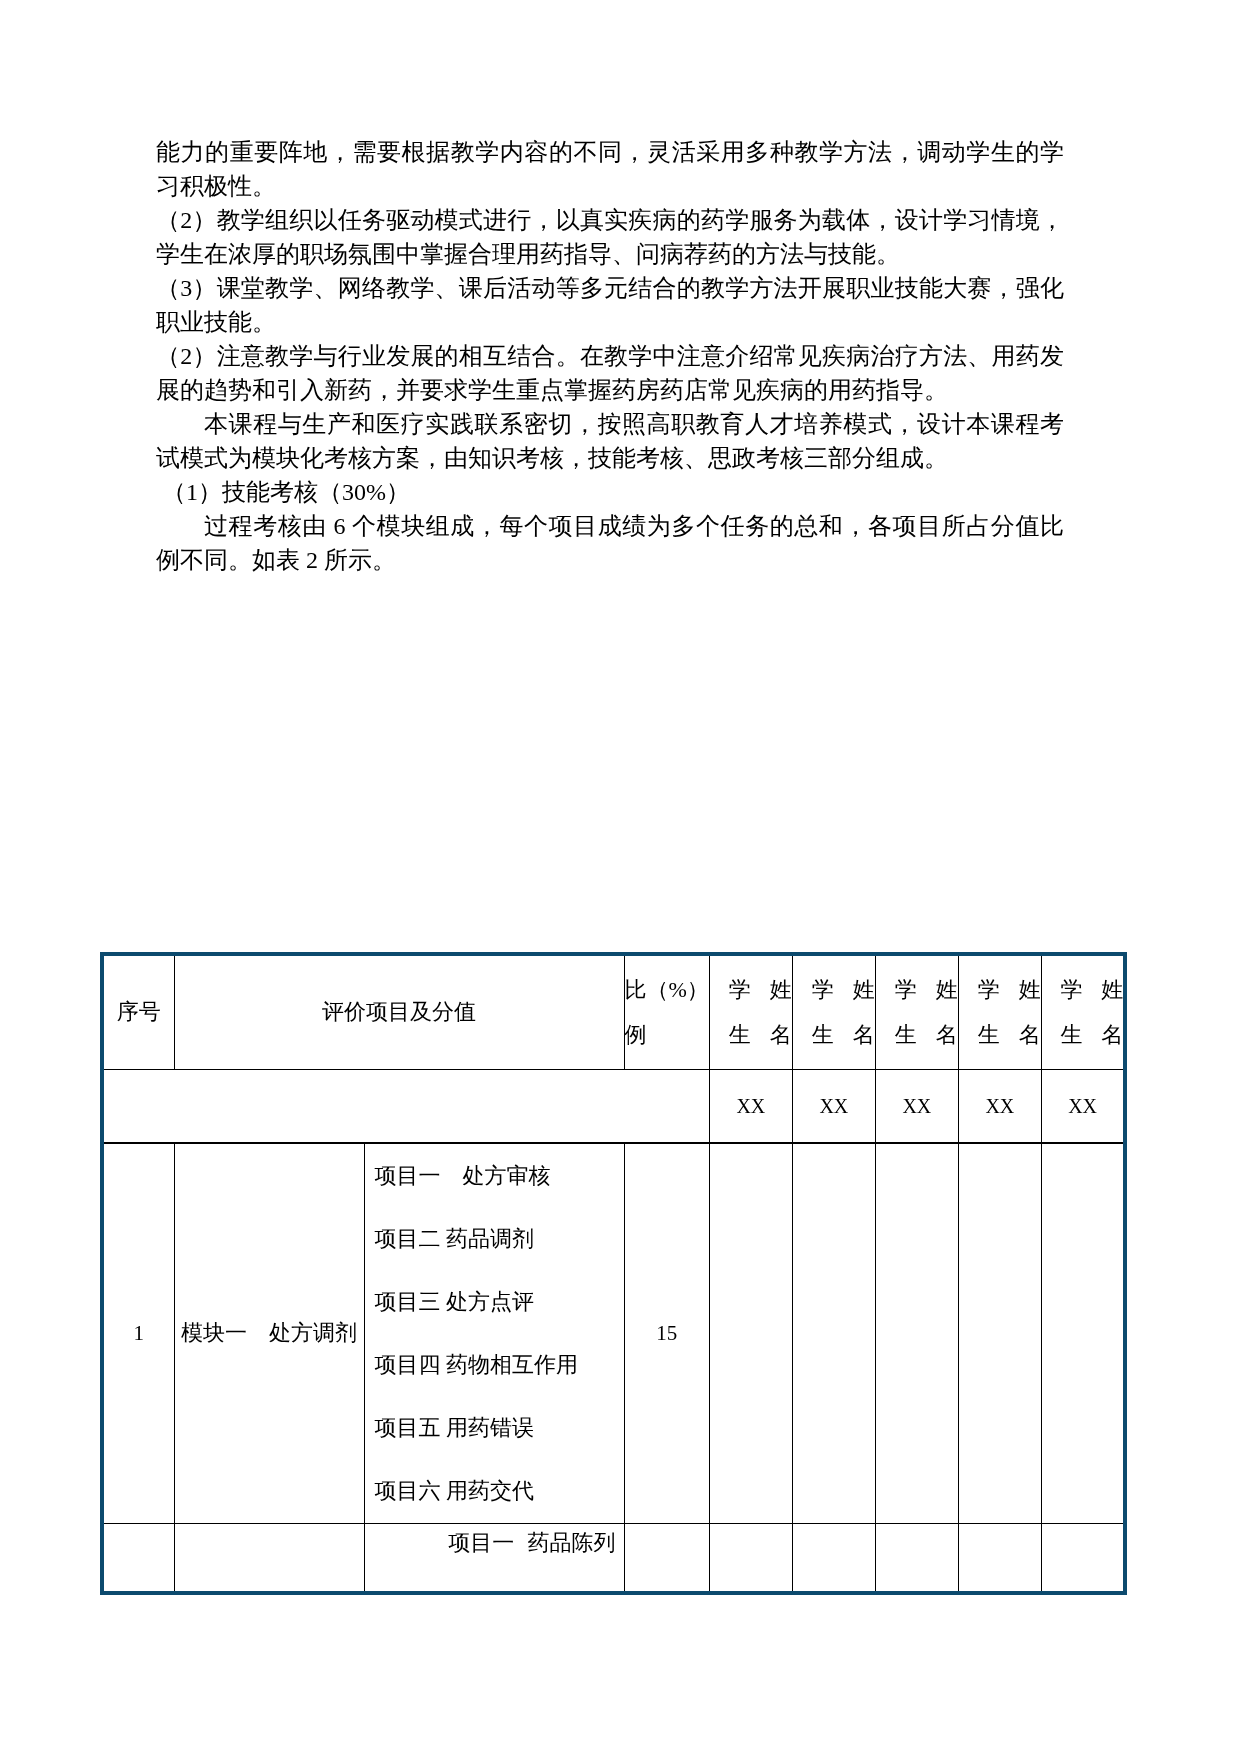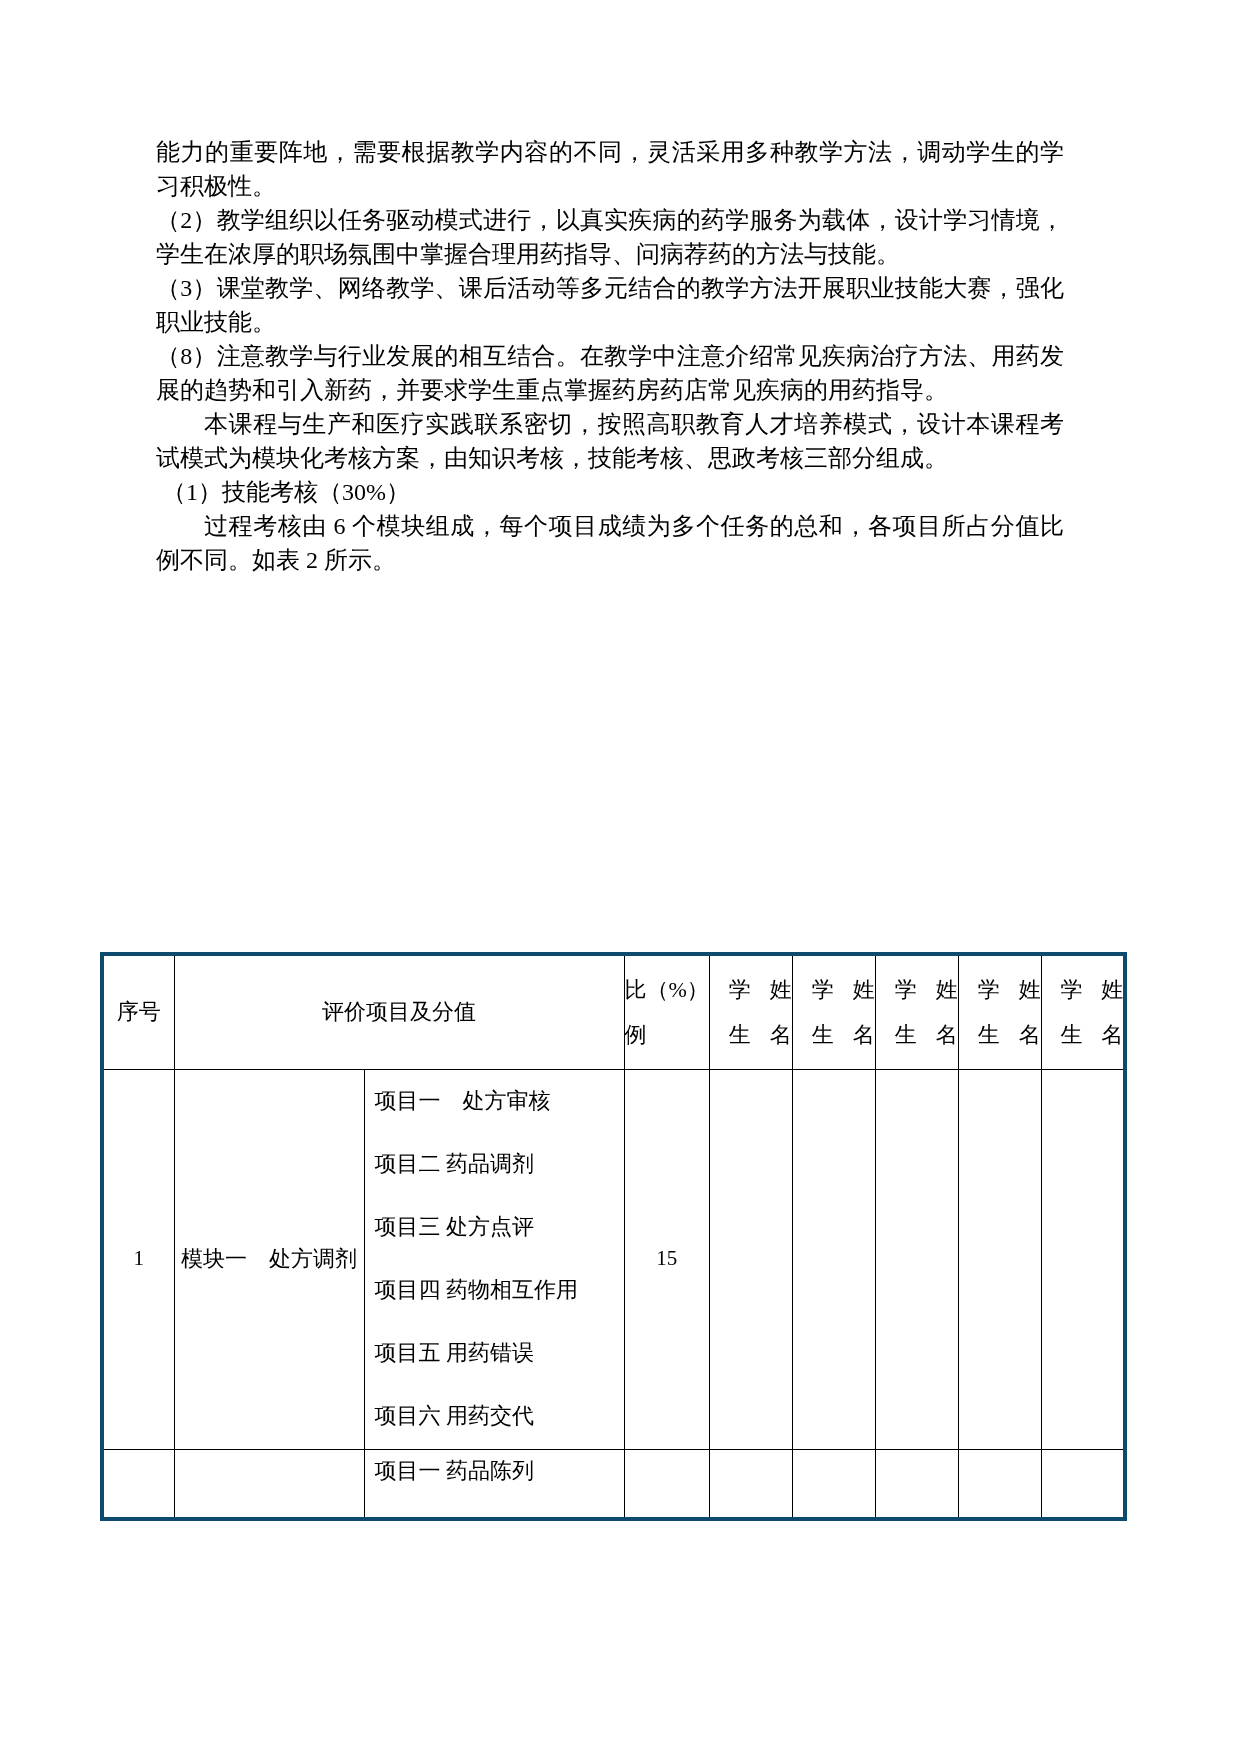--- a/index.html
+++ b/index.html
@@ -39,34 +39,34 @@
   }
   .eval-table { border:4px solid #0c4a6e; }
   .eval-table tr.xx-row td { border-bottom:2px solid #000; }
   .two-line { display:flex; flex-direction:row; justify-content:center; height:100%;text-align:right; }
   .two-line span { display:block; line-height:45px; }
   .project-line {
     height:63px; display:flex; align-items:center;
     text-align:left; padding-left:10px;
   }
   .projects-cell { padding:0; }
-  .project-top { text-align:left; padding:8px 8px 0 10px; }
+  .project-top { text-align:right; padding:8px 8px 0 10px;font-family:Liberation Mono, monospace; }
   td.vtop { vertical-align:top; }
   .xx-val { font-size:20px; }
   .num-val { font-size:21px; }
 </style>
 </head>
 <body>
 
 <div class="textblock">
   <p class="p-intro">能力的重要阵地，需要根据教学内容的不同，灵活采用多种教学方法，调动学生的学习积极性。</p>
   <div>
     <p>（2）教学组织以任务驱动模式进行，以真实疾病的药学服务为载体，设计学习情境，学生在浓厚的职场氛围中掌握合理用药指导、问病荐药的方法与技能。</p>
     <p>（3）课堂教学、网络教学、课后活动等多元结合的教学方法开展职业技能大赛，强化职业技能。</p>
-    <p>（8）注意教学与行业发展的相互结合。在教学中注意介绍常见疾病治疗方法、用药发展的趋势和引入新药，并要求学生重点掌握药房药店常见疾病的用药指导。</p>
+    <p>（2）注意教学与行业发展的相互结合。在教学中注意介绍常见疾病治疗方法、用药发展的趋势和引入新药，并要求学生重点掌握药房药店常见疾病的用药指导。</p>
   </div>
   <p class="p-course indent2">本课程与生产和医疗实践联系密切，按照高职教育人才培养模式，设计本课程考试模式为模块化考核方案，由知识考核，技能考核、思政考核三部分组成。</p>
   <p class="p-skill">（1）技能考核（30%）</p>
   <p class="p-process indent2">过程考核由 6 个模块组成，每个项目成绩为多个任务的总和，各项目所占分值比例不同。如表 2 所示。</p>
 </div>
 
 <table class="eval-table">
   <colgroup>
     <col style="width:72px">
     <col style="width:190px">
@@ -112,20 +112,28 @@
         <span>姓名</span>
       </div>
     </th>
     <th>
       <div class="two-line">
         <span>学生</span>
         <span>姓名</span>
       </div>
     </th>
   </tr>
+  <tr class="xx-row" style="height:74px">
+    <td colspan="4"></td>
+    <td class="xx-val">XX</td>
+    <td class="xx-val">XX</td>
+    <td class="xx-val">XX</td>
+    <td class="xx-val">XX</td>
+    <td class="xx-val">XX</td>
+  </tr>
   <tr style="height:380px">
     <td class="num-val">1</td>
     <td>模块一　处方调剂</td>
     <td class="projects-cell">
       <div class="project-line">项目一　处方审核</div>
       <div class="project-line">项目二 药品调剂</div>
       <div class="project-line">项目三 处方点评</div>
       <div class="project-line">项目四 药物相互作用</div>
       <div class="project-line">项目五 用药错误</div>
       <div class="project-line">项目六 用药交代</div>

